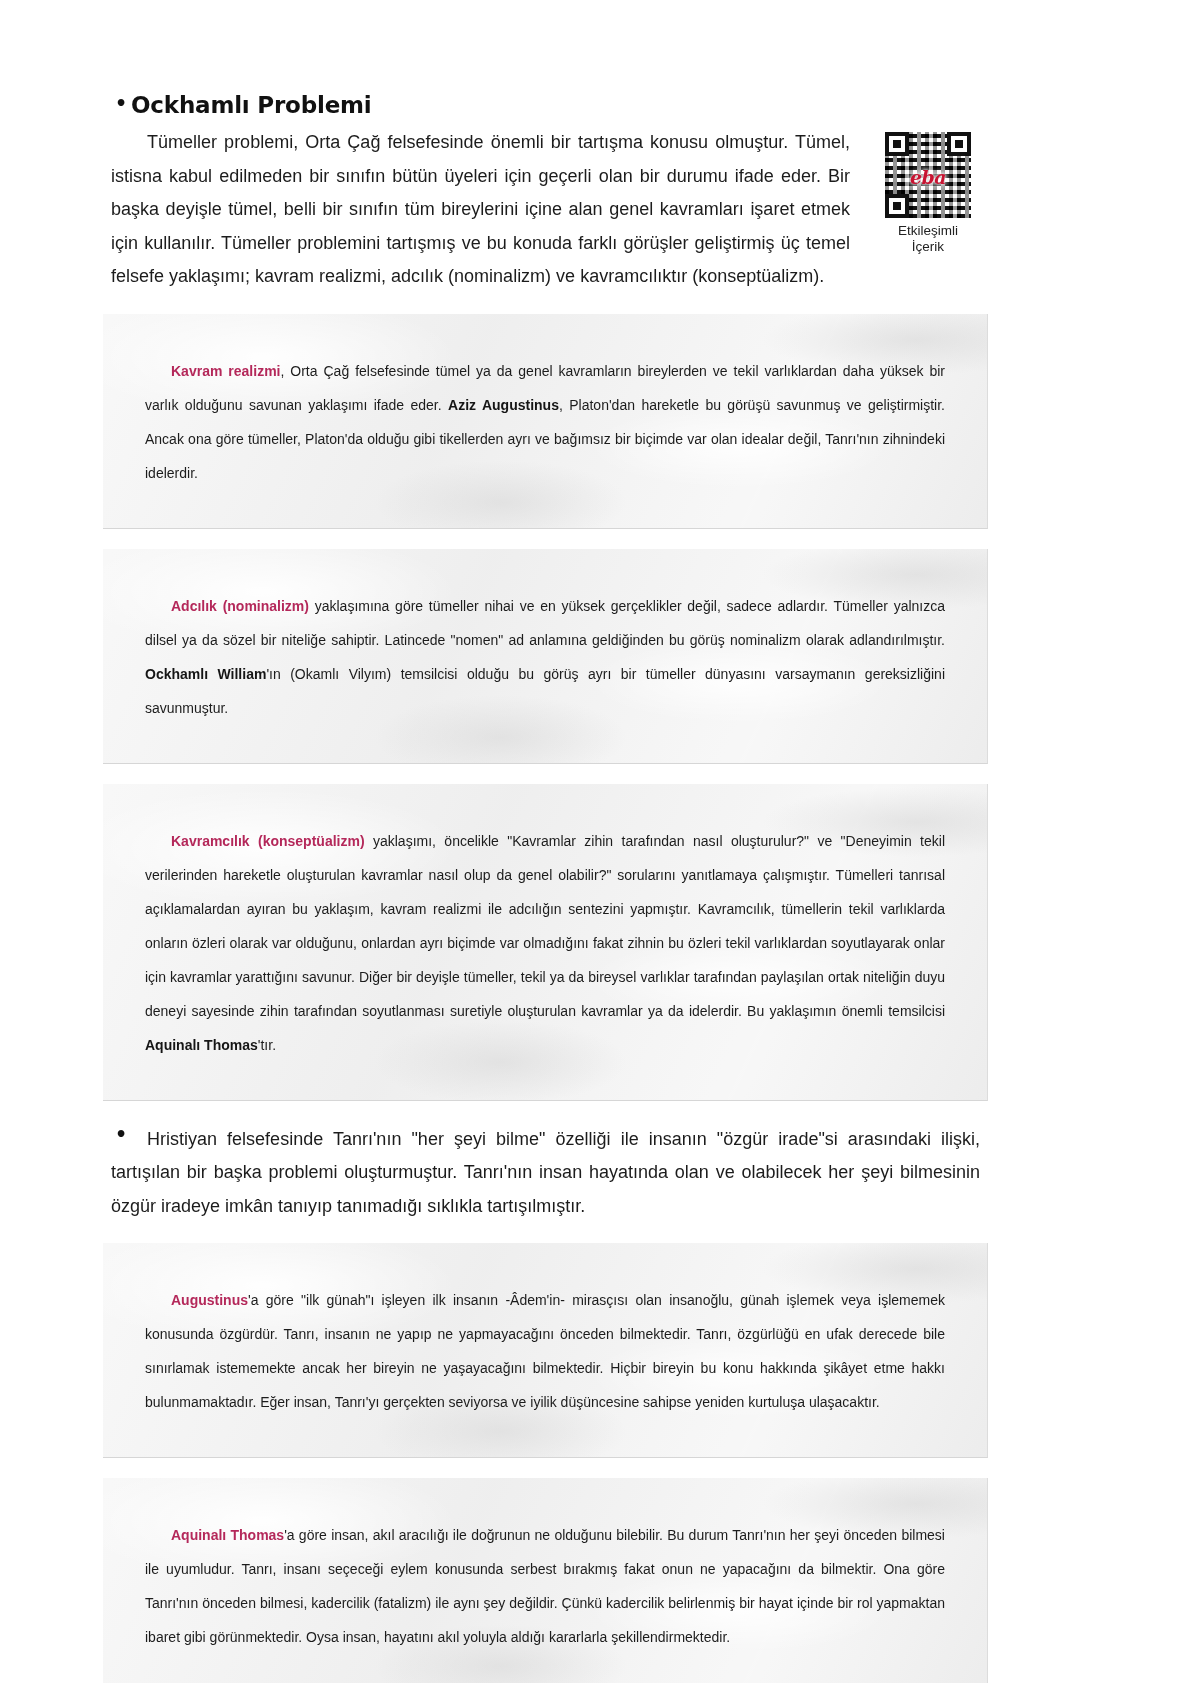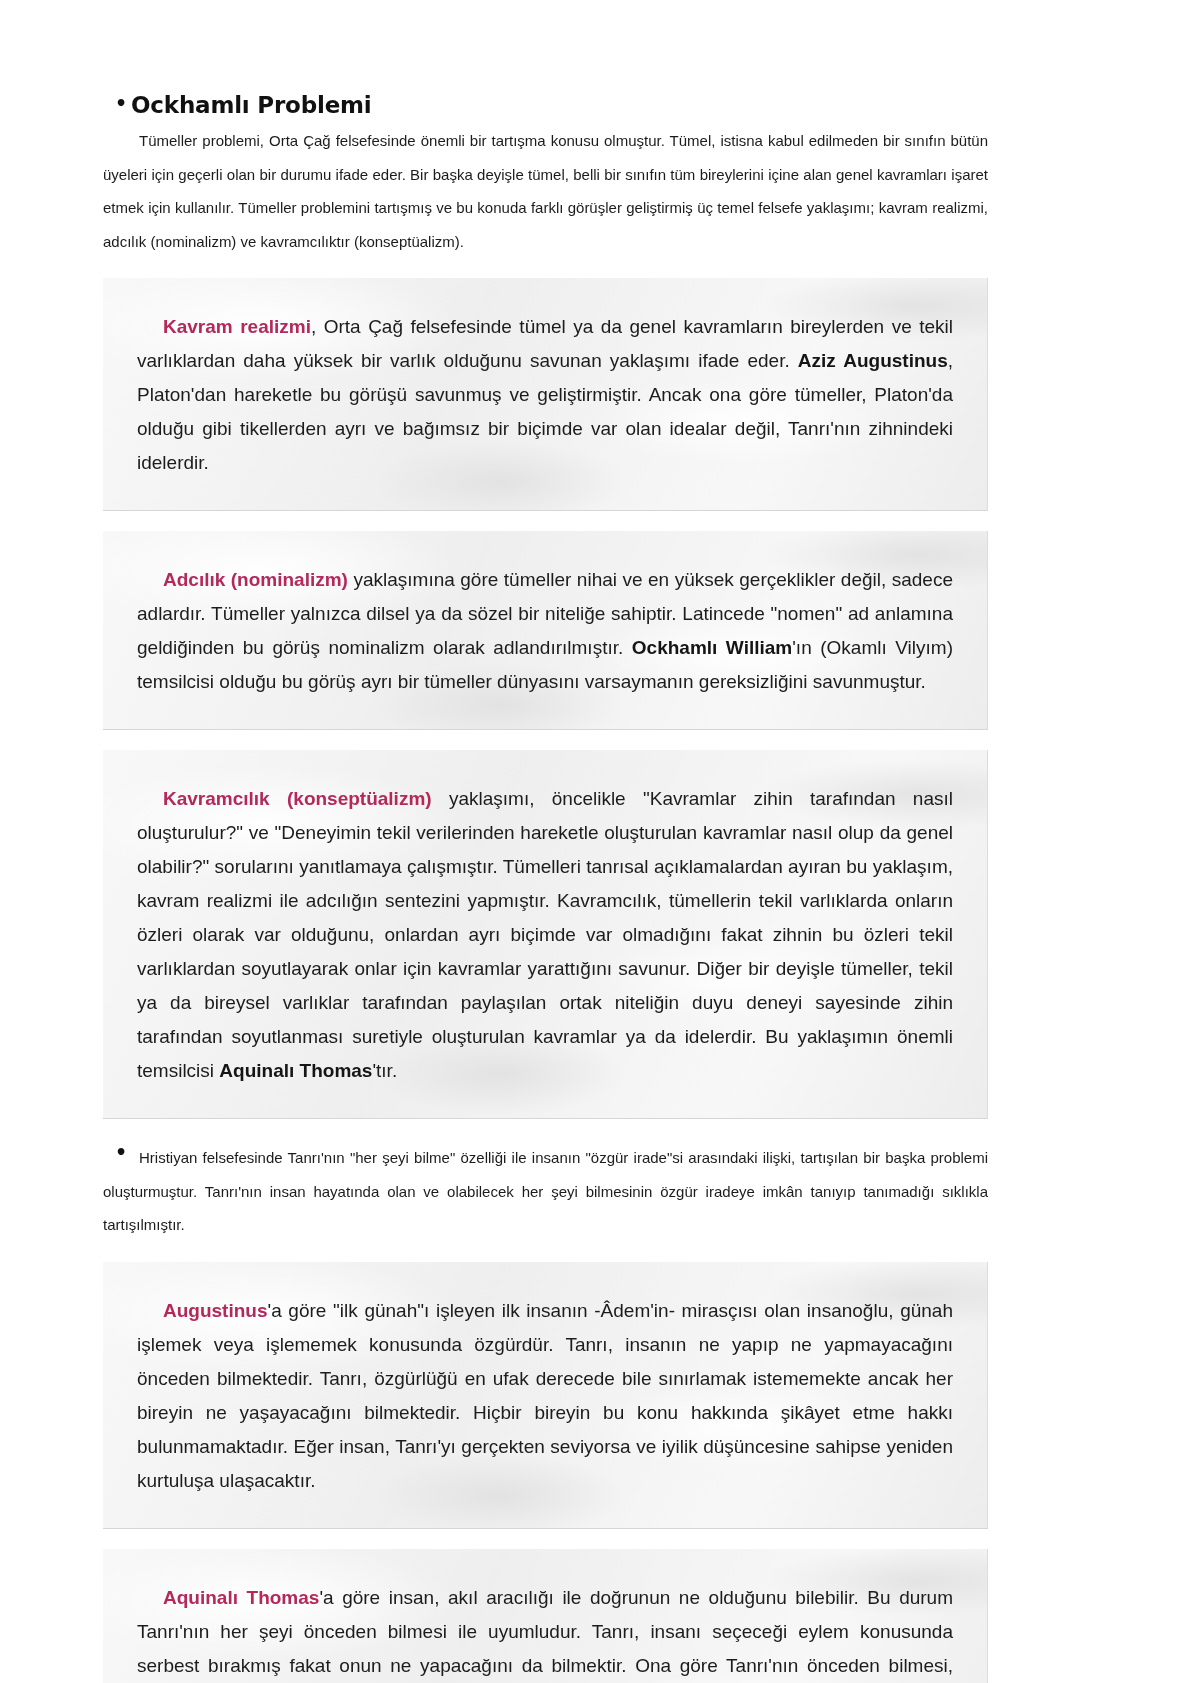--- a/index.html
+++ b/index.html
@@ -47,22 +47,22 @@
     top: 0;
     font-size: 19px;
     line-height: inherit;
   }
   .heading-2 {
     margin-top: 22px;
   }
 
   
   p.body {
-    margin: 0;
-    font-size: 15px;
+    margin: 8px;
+    font-size: 18px;
     line-height: 33.5px;
     text-align: justify;
     text-justify: inter-word;
     color: #1c1c1c;
     hyphens: manual;
   }
   p.body.indent { text-indent: 36px; }
 
   .intro-wrap {
     position: relative;
@@ -144,22 +144,22 @@
       radial-gradient(ellipse 250px 70px at 72% 62%, rgba(255,255,255,0.9) 0%, rgba(255,255,255,0) 60%),
       radial-gradient(ellipse 180px 60px at 45% 88%, rgba(214,214,214,0.55) 0%, rgba(214,214,214,0) 70%),
       radial-gradient(ellipse 220px 50px at 92% 12%, rgba(210,210,210,0.5) 0%, rgba(210,210,210,0) 70%),
       linear-gradient(115deg, rgba(255,255,255,0.55) 0%, rgba(232,232,232,0.2) 40%, rgba(255,255,255,0.5) 75%, rgba(228,228,228,0.3) 100%);
     border-right: 1px solid #dcdcdc;
     border-bottom: 1px solid #d6d6d6;
     padding: 24px 26px 22px 26px;
     box-sizing: border-box;
   }
   .infobox p {
-    margin: 8px;
-    font-size: 19px;
+    margin: 16px;
+    font-size: 14px;
     line-height: 34px;
     text-align: justify;
     color: #1c1c1c;
   }
   .infobox p.lead { text-indent: 26px; }
   .term {
     color: #b4285a;
     font-weight: bold;
   }
   b.name { font-weight: bold; color: #151515; }
@@ -180,20 +180,33 @@
 <body>
 
 <div class="page">
   <div class="content">
 
     <h2 class="heading">
       <span class="bullet">•</span><span>Ockhamlı Problemi</span>
     </h2>
 
     <div class="intro-wrap">
+      <div class="qr-float">
+        <div class="qr-code">
+          <div class="qr-mask"></div>
+          <span class="qr-finder tl"></span>
+          <span class="qr-finder tr"></span>
+          <span class="qr-finder bl"></span>
+          <span class="qr-logo">eba</span>
+        </div>
+        <div class="qr-caption">
+          <div>Etkileşimli</div>
+          <div>İçerik</div>
+        </div>
+      </div>
       <p class="body indent">Tümeller problemi, Orta Çağ felsefesinde önemli bir tartışma konusu olmuştur. Tümel, istisna kabul edilmeden bir sınıfın bütün üyeleri için geçerli olan bir durumu ifade eder. Bir başka deyişle tümel, belli bir sınıfın tüm bireylerini içine alan genel kavramları işaret etmek için kullanılır. Tümeller problemini tartışmış ve bu konuda farklı görüşler geliştirmiş üç temel felsefe yaklaşımı; kavram realizmi, adcılık (nominalizm) ve kavramcılıktır (konseptüalizm).</p>
     </div>
 
     <div class="infobox">
       <p class="lead"><span class="term">Kavram realizmi</span><span>, Orta Çağ felsefesinde tümel ya da genel kavramların bireylerden ve tekil varlıklardan daha yüksek bir varlık olduğunu savunan yaklaşımı ifade eder. </span><b class="name">Aziz Augustinus</b><span>, Platon'dan hareketle bu görüşü savunmuş ve geliştirmiştir. Ancak ona göre tümeller, Platon'da olduğu gibi tikellerden ayrı ve bağımsız bir biçimde var olan idealar değil, Tanrı'nın zihnindeki idelerdir.</span></p>
     </div>
 
     <div class="infobox">
       <p class="lead"><span class="term">Adcılık (nominalizm)</span><span> yaklaşımına göre tümeller nihai ve en yüksek gerçeklikler değil, sadece adlardır. Tümeller yalnızca dilsel ya da sözel bir niteliğe sahiptir. Latincede "nomen" ad anlamına geldiğinden bu görüş nominalizm olarak adlandırılmıştır. </span><b class="name">Ockhamlı William</b><span>'ın (Okamlı Vilyım) temsilcisi olduğu bu görüş ayrı bir tümeller dünyasını varsaymanın gereksizliğini savunmuştur.</span></p>
     </div>

